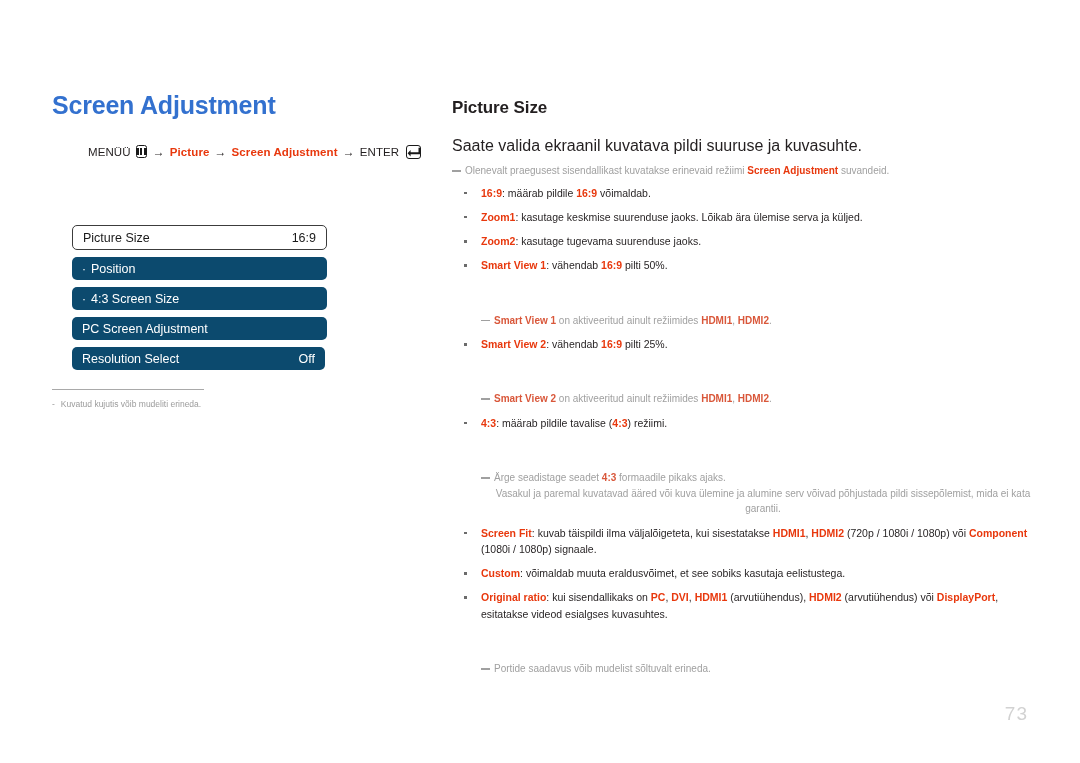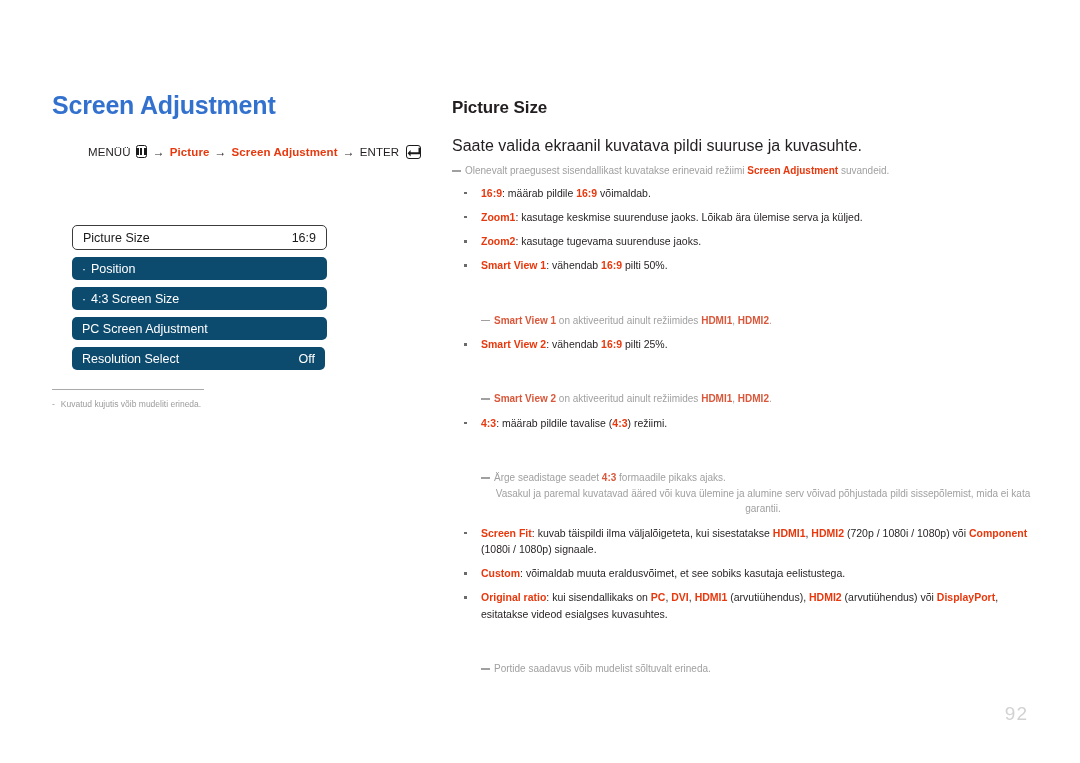--- a/index.html
+++ b/index.html
@@ -347,13 +347,13 @@
       <span class="bullet-dot"></span>
       <span class="accent">Original ratio</span><span>: </span><span>kui sisendallikaks on </span><span class="accent">PC</span><span>, </span><span class="accent">DVI</span><span>, </span><span class="accent">HDMI1</span><span> (arvutiühendus), </span><span class="accent">HDMI2</span><span> (arvutiühendus) või </span><span class="accent">DisplayPort</span><span>, esitatakse videod esialgses kuvasuhtes.</span>
       <div class="sub-wrap">
         <div class="subnote">Portide saadavus võib mudelist sõltuvalt erineda.</div>
       </div>
     </li>
 
   </ul>
 </div>
 
-<div id="page-number">92</div>
+<div id="page-number">73</div>
 
 </body></html>

